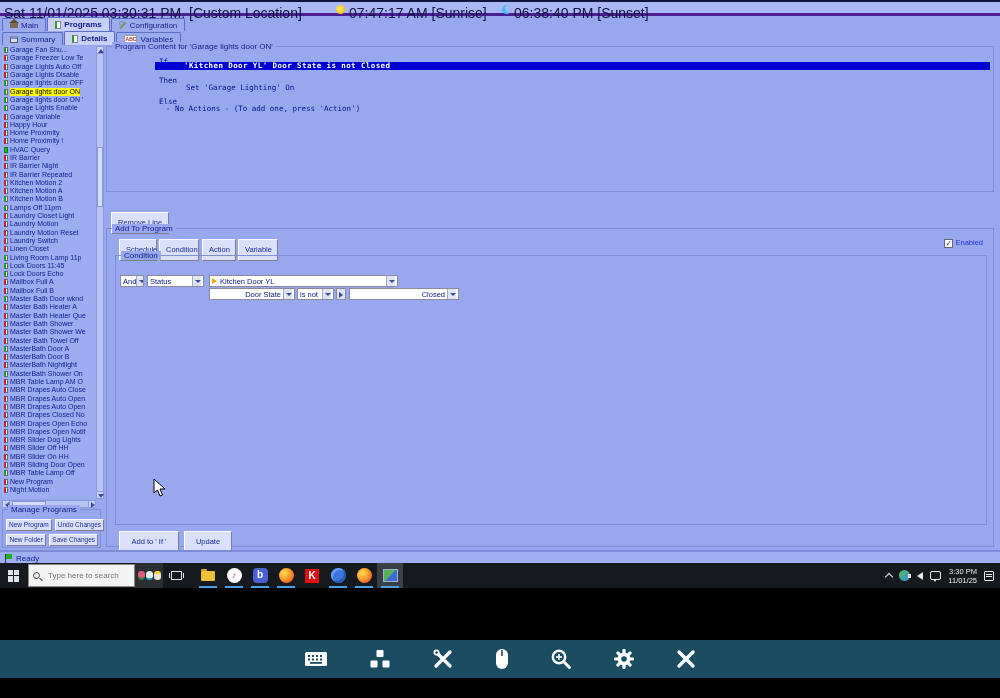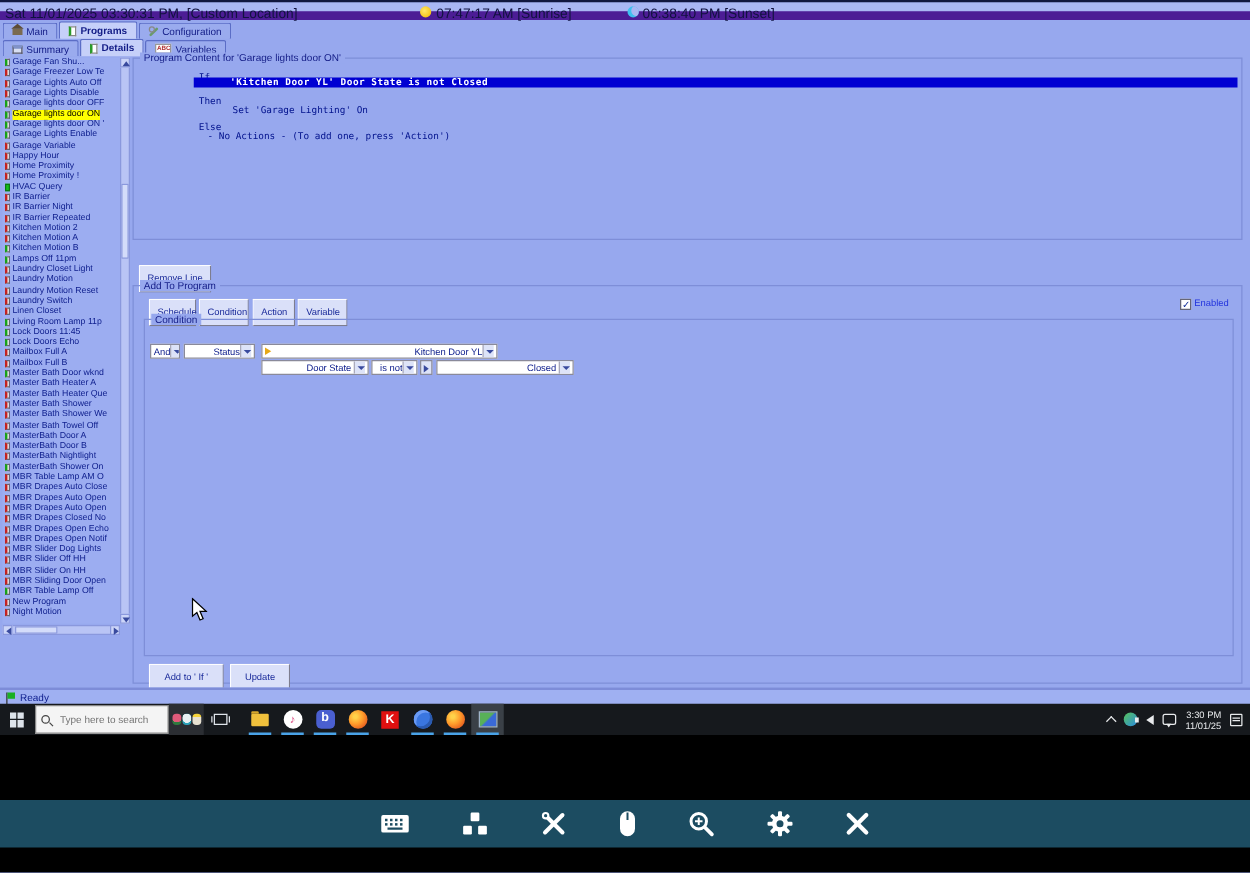--- a/index.html
+++ b/index.html
@@ -6,22 +6,22 @@
   html,body { width:1000px; height:698px; }
   body { position:relative; background:#000; overflow:hidden;
          font-family:"Liberation Sans", sans-serif; }
   .abs { position:absolute; }
 
   
   #app { position:absolute; left:0; top:0; width:1000px; height:563px;
          background:#97a8ee; border-top:2px solid #10173f; }
 
   #titlebar { position:absolute; left:0; top:0; width:1000px; height:14px;
-              background:#a9b7f3; border-bottom:7px solid #4c1d95;
-              font-size:11px; color:#10123f;text-decoration:underline; }
+              background:#a9b7f3; border-bottom:3px solid #4c1d95;
+              font-size:14px; color:#10123f;text-decoration:underline; }
   #titlebar span { position:absolute; top:3px; white-space:nowrap; }
   .sun { position:absolute; left:336px; top:2px; width:9px; height:9px; border-radius:50%;
          background:radial-gradient(circle at 40% 40%, #ffe96a, #f4c51a 70%, #d8a50e); }
   .moon { position:absolute; left:502px; top:2px; width:9px; height:9px; border-radius:50%;
           background:#3fc0ee; overflow:hidden; }
   .moon::after { content:""; position:absolute; left:3px; top:-1px; width:9px; height:9px;
                  border-radius:50%; background:#a9b7f3; }
 
   
   .tabrow { position:absolute; left:2px; height:14px; display:flex; align-items:flex-end; }
@@ -93,21 +93,21 @@
         border-left-color:#fdfdff; border-radius:1px; font-size:7.5px; color:#1a2a9a;
         font-family:"Liberation Sans",sans-serif; padding:6px 6px; line-height:8px; }
 
   
   #add-box { left:106px; top:226px; width:888px; height:319px; }
   #cond-box { left:8px; top:26px; width:872px; height:270px; }
 
   .select { position:absolute; height:12px; background:#fff; border:1px solid #8a8a9a;
             display:flex; align-items:center; font-size:7.5px; color:#10208e; padding:0 2px;
             overflow:hidden; }
-  .select .sel-text { flex:1; white-space:nowrap;text-align:right; }
+  .select .sel-text { flex:1; white-space:nowrap; }
   .select.ralign .sel-text { text-align:right; padding-right:2px; }
   .sel-arrow { flex:0 0 9px; height:10px; background:#dde3f8; border-left:1px solid #aab;
                position:relative; }
   .sel-arrow::after { content:""; position:absolute; left:2px; top:4px;
       border-left:3px solid transparent; border-right:3px solid transparent;
       border-top:3px solid #394a9e; }
   .node-icon { flex:0 0 auto; width:0; height:0; margin-right:3px;
       border-left:5px solid #e6a817; border-top:3px solid transparent;
       border-bottom:3px solid transparent; }
 
@@ -537,20 +537,31 @@
       <div class="select ralign" style="left:233px; top:32px; width:110px">
         <span class="sel-text">Closed</span>
         <span class="sel-arrow"></span>
       </div>
     </div>
 
     <button class="abs" style="left:12px; top:302px; width:60px">Add to ' If '</button>
     <button class="abs" style="left:77px; top:302px; width:48px">Update</button>
   </div>
 
+  <div id="manage-box" class="groupbox">
+    <span class="gb-label">Manage Programs</span>
+    <div class="mrow" style="top:9px">
+      <button>New Program</button>
+      <button>Undo Changes</button>
+    </div>
+    <div class="mrow" style="top:24px">
+      <button>New Folder</button>
+      <button>Save Changes</button>
+    </div>
+  </div>
 
   <div id="statusbar">
     <span class="flag"></span>
     <span>Ready</span>
   </div>
 </div>
 
 <div id="taskbar">
   <div id="start">
     <span class="win-grid">

